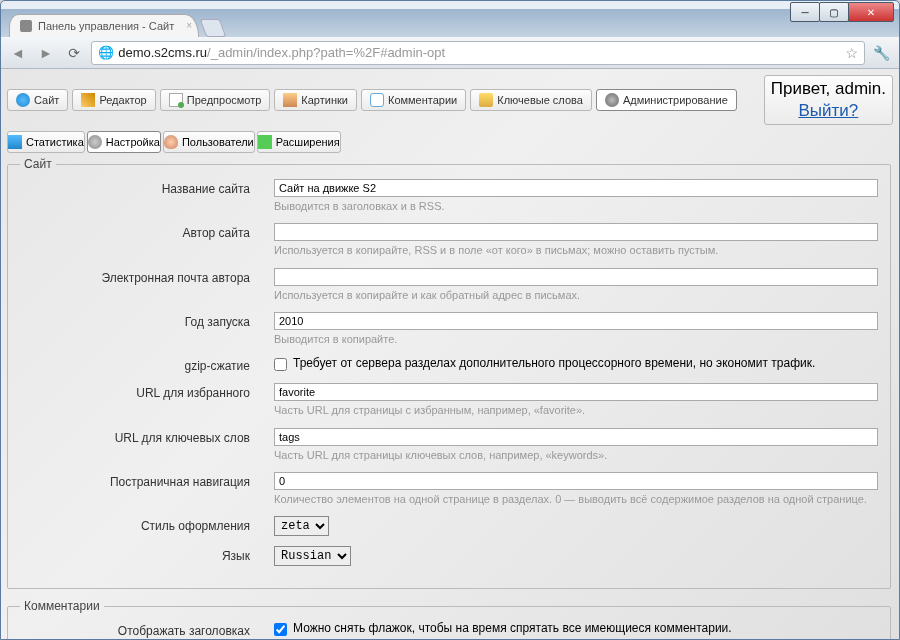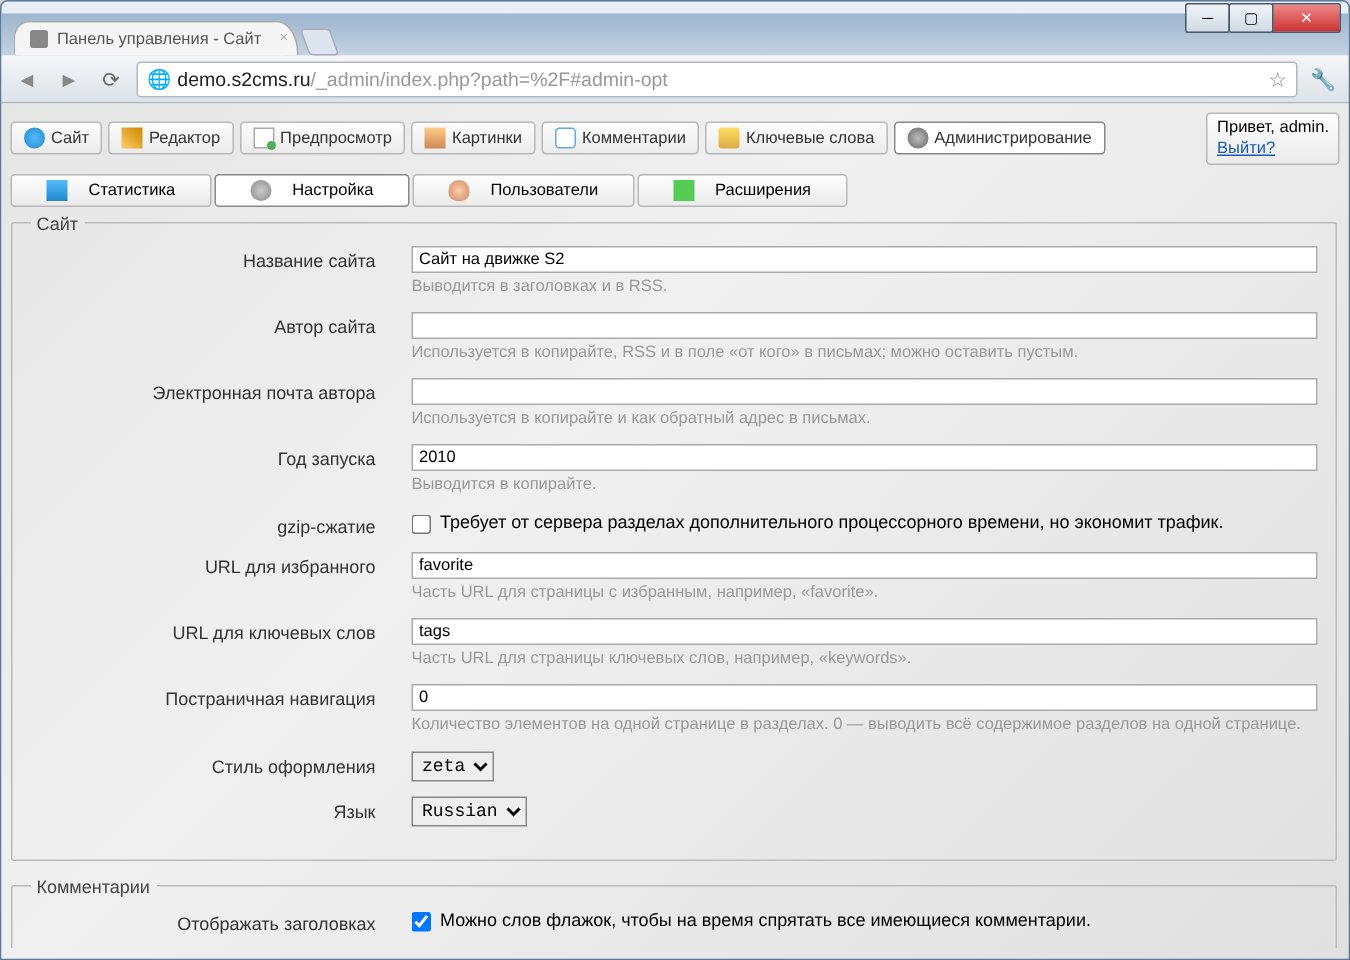--- a/index.html
+++ b/index.html
@@ -30,26 +30,26 @@
 .wrench { width: 22px; color: #666; font-size: 14px; text-align: center; }
 
 
 .page { flex: 1; background: linear-gradient(135deg,#e6e6e6,#f0f0f0 40%,#e0e0e0); padding: 6px; overflow: hidden; position: relative; }
 
 
 .toolbar { display: flex; gap: 4px; align-items: center; background: transparent; margin-bottom: 6px; }
 .tb-btn { background: linear-gradient(#fdfdfd,#ebebeb); border: 1px solid #b8b8b8; border-radius: 3px; padding: 3px 8px; display: flex; align-items: center; gap: 4px; font-size: 11px; color: #333; cursor: pointer; }
 .tb-btn.active { background: #fff; border-color: #888; }
 .tb-icon { width: 14px; height: 14px; display: inline-block; }
-.greeting { margin-left: auto; text-align: left; font-size: 11px; line-height: 1.3; padding: 2px 6px; border: 1px solid #b8b8b8; background: linear-gradient(#fdfdfd,#ebebeb); border-radius: 3px; }
+.greeting { margin-left: auto; text-align: center; font-size: 17px; line-height: 1.3; padding: 2px 6px; border: 1px solid #b8b8b8; background: linear-gradient(#fdfdfd,#ebebeb); border-radius: 3px; }
 .greeting a { color: #1a5ab0; text-decoration: underline; }
 
 
 .subtabs { display: flex; gap: 2px; margin-bottom: 4px; }
-.subtab { background: linear-gradient(#fdfdfd,#ebebeb); border: 1px solid #b8b8b8; border-radius: 3px; padding: 3px 23px; display: flex; align-items: center; gap: 14px; font-size: 11px; cursor: pointer; }
+.subtab { background: linear-gradient(#fdfdfd,#ebebeb); border: 1px solid #b8b8b8; border-radius: 3px; padding: 3px 0; display: flex; align-items: center; gap: 4px; font-size: 11px; cursor: pointer; }
 .subtab.active { background: #fff; border-color: #888; }
 
 
 .scroll-area { height: 490px; overflow-y: scroll; padding-right: 2px; }
 fieldset { border: 1px solid #bbb; border-radius: 2px; margin-bottom: 10px; padding: 8px 12px 12px; background: transparent; }
 legend { font-size: 12px; color: #444; padding: 0 4px; }
 .form-row { display: flex; align-items: flex-start; margin-bottom: 10px; gap: 24px; }
 .form-label { width: 230px; text-align: right; padding-top: 3px; color: #333; }
 .form-field { flex: 1; }
 .form-field input[type=text] { width: 100%; border: 1px solid #aaa; padding: 2px 4px; font-size: 11px; background: #fff; }
@@ -253,21 +253,21 @@
 
       </fieldset>
 
       <fieldset>
         <legend>Комментарии</legend>
         <div class="form-row">
           <div class="form-label">Отображать заголовках</div>
           <div class="form-field">
             <div class="checkbox-row">
               <input type="checkbox" checked="" style="">
-              <span>Можно слов флажок, чтобы на время спрятать все имеющиеся комментарии.</span>
+              <span>Можно снять флажок, чтобы на время спрятать все имеющиеся комментарии.</span>
             </div>
           </div>
         </div>
       </fieldset>
 
     </div>
   </div>
 </div>
 
 </body></html>

